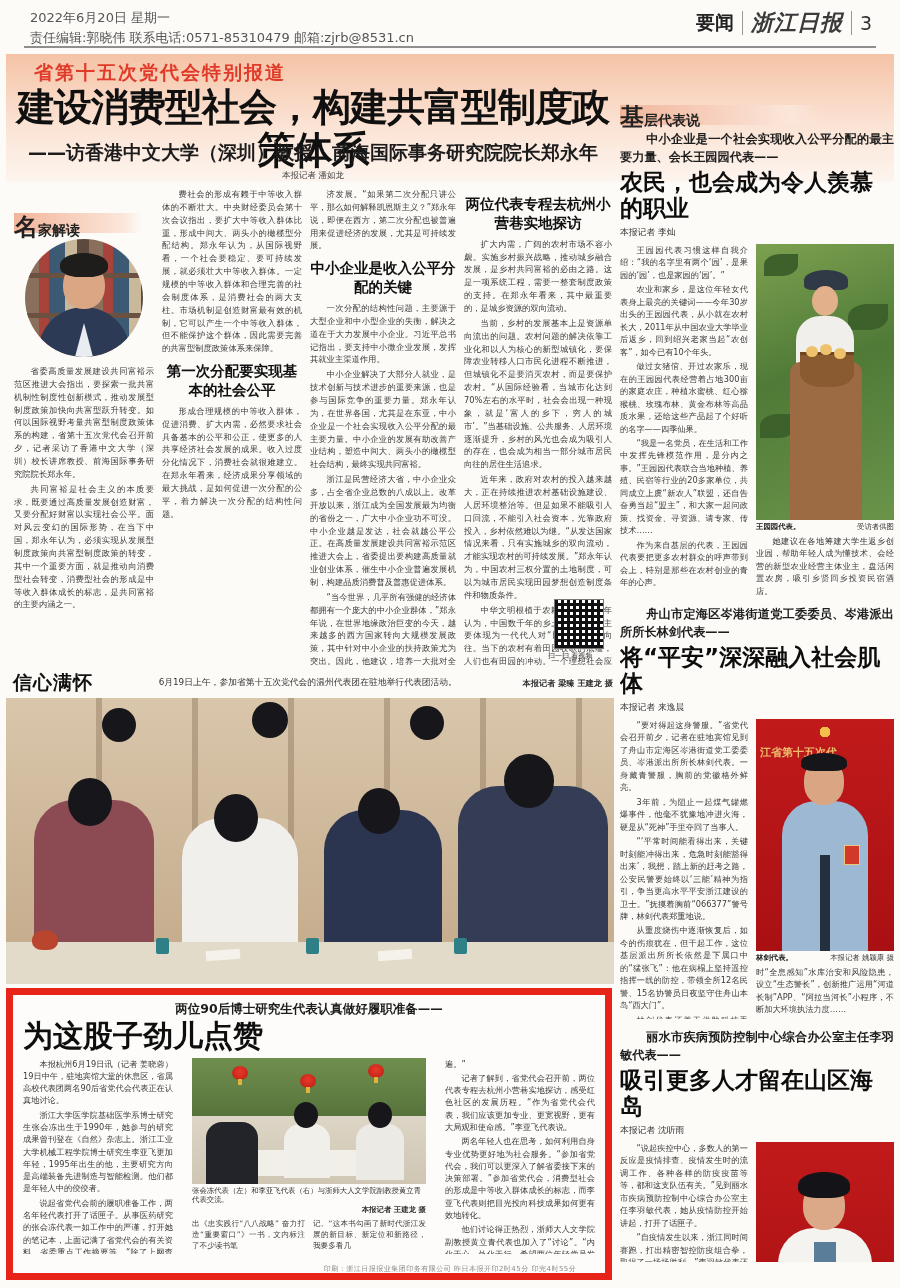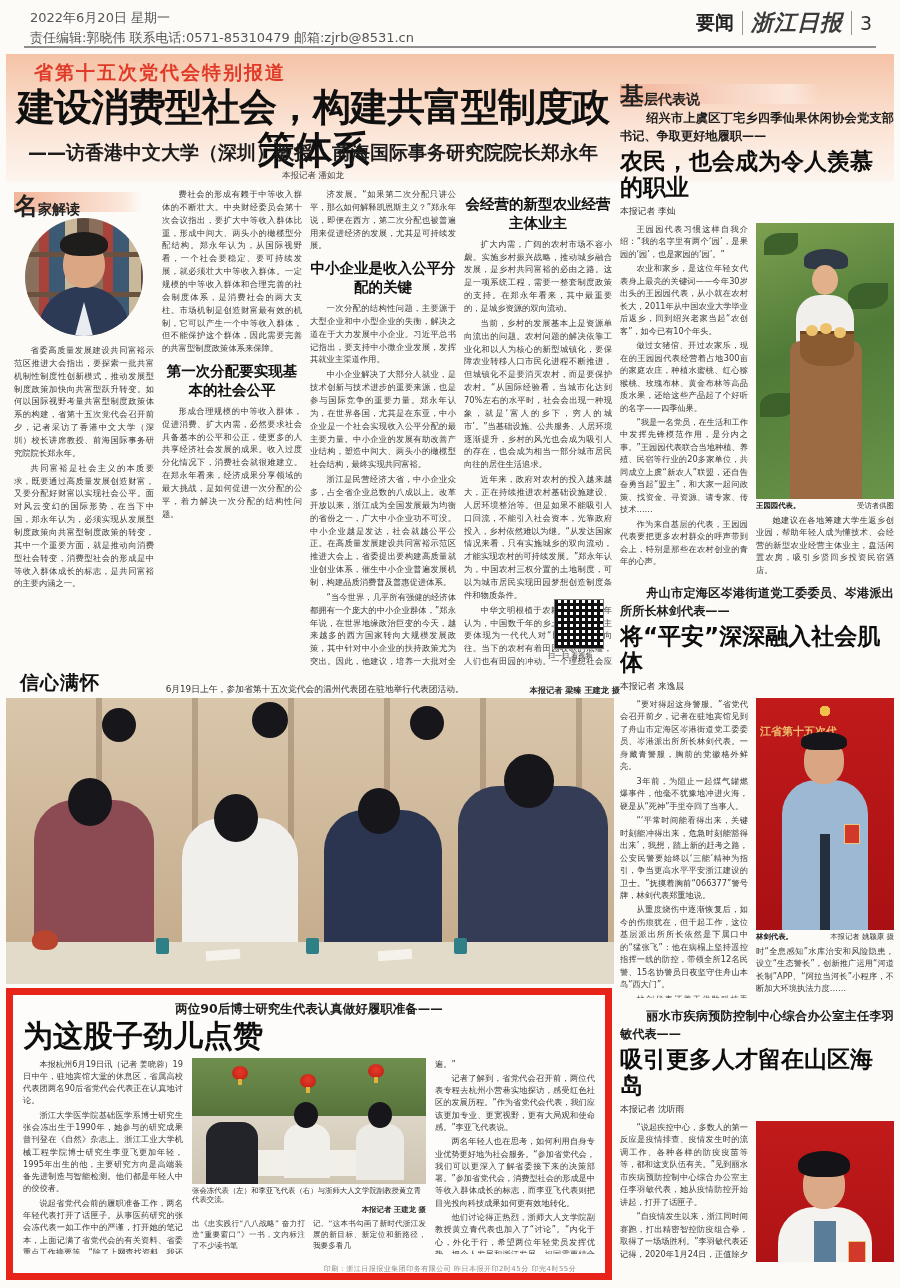--- a/index.html
+++ b/index.html
@@ -23,61 +23,61 @@
   .lead-subhead{position:absolute;top:140px;left:10px;width:606px;text-align:center;
         font-size:19px;font-weight:bold;color:#1c1c1c;}
   .lead-byline{position:absolute;top:170px;left:10px;width:606px;text-align:center;font-size:8.5px;color:#444;}
   
   .bcol{position:absolute;top:188px;height:480px;overflow:hidden;font-size:8.3px;line-height:1.55;
         text-align:justify;color:#3a3a3a;}
   .c1{left:14px;width:140px;}  .c2{left:162px;width:140px;}
   .c3{left:310px;width:146px;} .c4{left:464px;width:148px;}
   .bcol p{margin:0 0 2px;text-indent:2em;}
   .sec-h{font-size:14.5px;font-weight:900;color:#111;text-align:center;line-height:1.3;margin:7px 0 5px;text-indent:0;}
-  .box-label{position:relative;height:26px;margin-bottom:4px;}
+  .box-label{position:relative;height:26px;margin-bottom:4px;margin-top:21px;}
   .box-label .strip{position:absolute;left:0;top:4px;width:128px;height:20px;
         background:linear-gradient(90deg,#f2b59a,#fbe6da 85%,transparent);}
   .box-label .big{position:relative;font-size:24px;font-weight:900;color:#222;}
   .box-label .rest{position:relative;font-size:14px;font-weight:bold;color:#222;}
   
   .portrait{position:relative;width:118px;height:118px;margin:4px auto 8px;border-radius:50%;overflow:hidden;
         background:repeating-linear-gradient(90deg,#8a6f5c 0 14px,#a8433c 14px 24px,#3d5a74 24px 40px,#c9b89a 40px 52px,#5d4a3c 52px 64px);}
   .portrait .shelf{position:absolute;left:0;right:0;height:5px;background:#6b5140;}
   .portrait .suit{position:absolute;bottom:-8px;left:13px;width:92px;height:58px;background:#2c3a55;border-radius:46px 46px 0 0;}
   .portrait .shirt{position:absolute;bottom:0;left:50px;width:18px;height:34px;background:#e9edf2;clip-path:polygon(50% 0,100% 100%,0 100%);}
   .portrait .head{position:absolute;top:22px;left:38px;width:42px;height:48px;background:#dba684;border-radius:50% 50% 46% 46%;}
   .portrait .hair{position:absolute;top:14px;left:35px;width:48px;height:24px;background:#1e1d1c;border-radius:50% 50% 40% 40%;}
   
   .qr-wrap{position:absolute;right:2px;bottom:6px;width:62px;text-align:left;}
   .qr{width:48px;height:48px;margin:0 auto;border:1px solid #777;
       background:
         repeating-linear-gradient(0deg,#111 0 3px,transparent 3px 6px),
         repeating-linear-gradient(90deg,#111 0 3px,#fff 3px 6px);}
   .qr-cap{font-size:7px;color:#333;margin-top:2px;}
   
-  .feat-row{position:absolute;top:670px;left:20px;width:600px;display:flex;align-items:flex-end;}
+  .feat-row{position:absolute;top:670px;left:13px;width:600px;display:flex;align-items:center;}
   .feat-label{font-size:19px;font-weight:900;color:#111;letter-spacing:1px;}
   .feat-cap{flex:1;text-align:center;font-size:8.8px;color:#333;}
   .feat-credit{font-size:8.2px;font-weight:bold;color:#333;}
   
   .photo-conf{position:absolute;top:698px;left:6px;width:608px;height:286px;overflow:hidden;
         background:linear-gradient(180deg,#d9c6ab 0%,#cdb698 55%,#c3a98a 100%);}
   .photo-conf .panels{position:absolute;inset:0;background:repeating-linear-gradient(90deg,transparent 0 90px,rgba(120,95,70,.35) 90px 96px);}
   .person{position:absolute;border-radius:40px 40px 0 0;}
   .head-dot{position:absolute;border-radius:50%;background:#17161a;}
   .table-strip{position:absolute;bottom:0;left:0;right:0;height:42px;background:#e3dbc9;}
   .mug{position:absolute;bottom:30px;width:13px;height:16px;background:#2e7f86;border-radius:2px;}
   .paper{position:absolute;bottom:24px;width:34px;height:10px;background:#f4f2ea;transform:rotate(-4deg);}
   .flower{position:absolute;bottom:34px;left:26px;width:26px;height:20px;background:#b9452e;border-radius:50% 50% 40% 40%;}
   
   .redbox{position:absolute;top:988px;left:6px;width:606px;height:292px;border:7px solid #e8231a;
         background:#fdfcfa;box-sizing:border-box;padding:4px 10px;}
   .hl-kicker{text-align:center;font-size:12.5px;font-weight:bold;color:#1d1d1d;margin-top:2px;}
   .hl-headline{text-align:left;font-size:30px;font-weight:900;color:#0e0e0e;line-height:1.05;margin:2px 0 6px;}
-  .hl-row{display:flex;gap:9px;}
+  .hl-row{display:flex;gap:19px;}
   .hl-col{width:166px;height:196px;overflow:hidden;font-size:8.2px;line-height:1.5;text-align:justify;color:#3a3a3a;}
   .hl-col p{margin:0 0 2px;text-indent:2em;}
   .hl-mid{width:234px;}
   .photo-talk{position:relative;width:234px;height:126px;overflow:hidden;
         background:linear-gradient(180deg,#6f8f4e 0%,#57733c 46%,#ddd5c5 46%,#cfc6b4 100%);}
   .lantern{position:absolute;width:16px;height:14px;background:radial-gradient(circle at 50% 40%,#e8392a,#b81d12);border-radius:50%;}
   .lantern:after{content:"";position:absolute;left:6px;top:13px;width:4px;height:6px;background:#e2b33c;}
   .talk-table{position:absolute;bottom:8px;left:30px;width:176px;height:26px;background:#f2efe8;border-radius:4px;}
   .talk-person{position:absolute;border-radius:16px 16px 0 0;}
   .talk-head{position:absolute;border-radius:50%;background:#17161a;}
@@ -179,21 +179,21 @@
   <div class="bcol c3">
     <p>济发展。“如果第二次分配只讲公平，那么如何解释凯恩斯主义？”郑永年说，即便在西方，第二次分配也被普遍用来促进经济的发展，尤其是可持续发展。</p>
     <div class="sec-h">中小企业是收入公平分配的关键</div>
     <p>一次分配的结构性问题，主要源于大型企业和中小型企业的失衡，解决之道在于大力发展中小企业。习近平总书记指出，要支持中小微企业发展，发挥其就业主渠道作用。</p>
     <p>中小企业解决了大部分人就业，是技术创新与技术进步的重要来源，也是参与国际竞争的重要力量。郑永年认为，在世界各国，尤其是在东亚，中小企业是一个社会实现收入公平分配的最主要力量。中小企业的发展有助改善产业结构，塑造中间大、两头小的橄榄型社会结构，最终实现共同富裕。</p>
     <p>浙江是民营经济大省，中小企业众多，占全省企业总数的八成以上。改革开放以来，浙江成为全国发展最为均衡的省份之一，广大中小企业功不可没。中小企业越是发达，社会就越公平公正。在高质量发展建设共同富裕示范区推进大会上，省委提出要构建高质量就业创业体系，催生中小企业普遍发展机制，构建品质消费普及普惠促进体系。</p>
     <p>“当今世界，几乎所有强健的经济体都拥有一个庞大的中小企业群体，”郑永年说，在世界地缘政治巨变的今天，越来越多的西方国家转向大规模发展政策，其中针对中小企业的扶持政策尤为突出。因此，他建议，培养一大批对全球产业格局具有重要影响的技术型民营企业，鼓励和引导民营企业加快转型升级，深化供给侧结构性改革，不断提升技术创新能力和核心竞争能力。</p>
   </div>
 
   <div class="bcol c4">
-    <div class="sec-h">会经营的新型农业经营主体业主</div>
+    <div class="sec-h">两位代表专程去杭州小营巷实地探访</div>
     <p>扩大内需，广阔的农村市场不容小觑。实施乡村振兴战略，推动城乡融合发展，是乡村共同富裕的必由之路。这是一项系统工程，需要一整套制度政策的支持。在郑永年看来，其中最重要的，是城乡资源的双向流动。</p>
     <p>当前，乡村的发展基本上是资源单向流出的问题。农村问题的解决依靠工业化和以人为核心的新型城镇化，要保障农业转移人口市民化进程不断推进，但城镇化不是要消灭农村，而是要保护农村。“从国际经验看，当城市化达到70%左右的水平时，社会会出现一种现象，就是‘富人的乡下，穷人的城市’。”当基础设施、公共服务、人居环境逐渐提升，乡村的风光也会成为吸引人的存在，也会成为相当一部分城市居民向往的居住生活追求。</p>
     <p>近年来，政府对农村的投入越来越大，正在持续推进农村基础设施建设、人居环境整治等。但是如果不能吸引人口回流，不能引入社会资本，光靠政府投入，乡村依然难以为继。“从发达国家情况来看，只有实施城乡的双向流动，才能实现农村的可持续发展。”郑永年认为，中国农村三权分置的土地制度，可以为城市居民实现田园梦想创造制度条件和物质条件。</p>
     <p>中华文明根植于农耕文明。郑永年认为，中国数千年的乡土文明积淀，主要体现为一代代人对“田园牧歌”的向往。当下的农村有着田园牧歌的底蕴，人们也有田园的冲动。一个理想社会应该是开放的、包容的社会，而不是固化的二元结构。通过宅基地使用权流转等制度设计，既能吸引城市居民下乡，助推乡村发展，更可以缓解城市的拥挤。他建议，越多的双向人口流动，对农村的发展就越有利。</p>
     <div class="qr-wrap">
       <div class="qr"></div>
       <div class="qr-cap">扫一扫 看视频</div>
     </div>
   </div>
 
@@ -263,21 +263,21 @@
     </div>
   </div>
 
   <div class="sidebar">
     <div class="box-label">
       <span class="strip" style="width:200px"></span>
       <span class="big">基</span><span class="rest">层代表说</span>
     </div>
 
     <div class="sb-article">
-      <div class="sb-kicker"><span class="ind"></span><span>绍兴市上虞区丁宅乡四季仙果休闲协会党支部书记、争取更好地履职——</span></div>
+      <div class="sb-kicker"><span class="ind"></span><span>中小企业是一个社会实现收入公平分配的最主要力量、会长王园园代表——</span></div>
       <div class="sb-headline">农民，也会成为令人羡慕的职业</div>
       <div class="sb-byline">本报记者 李灿</div>
       <div class="sb-body">
         <div class="sb-left" style="height:352px">
           <p>王园园代表习惯这样自我介绍：“我的名字里有两个‘园’，是果园的‘园’，也是家园的‘园’。”</p>
           <p>农业和家乡，是这位年轻女代表身上最亮的关键词——今年30岁出头的王园园代表，从小就在农村长大，2011年从中国农业大学毕业后返乡，回到绍兴老家当起“农创客”，如今已有10个年头。</p>
           <p>做过女猪倌、开过农家乐，现在的王园园代表经营着占地300亩的家庭农庄，种植水蜜桃、红心猕猴桃、玫瑰布林、黄金布林等高品质水果，还给这些产品起了个好听的名字——四季仙果。</p>
           <p>“我是一名党员，在生活和工作中发挥先锋模范作用，是分内之事。”王园园代表联合当地种植、养殖、民宿等行业的20多家单位，共同成立上虞“新农人”联盟，还自告奋勇当起“盟主”，和大家一起问政策、找资金、寻资源、请专家、传技术……</p>
           <p>作为来自基层的代表，王园园代表要把更多农村群众的呼声带到会上，特别是那些在农村创业的青年的心声。</p>
         </div>

